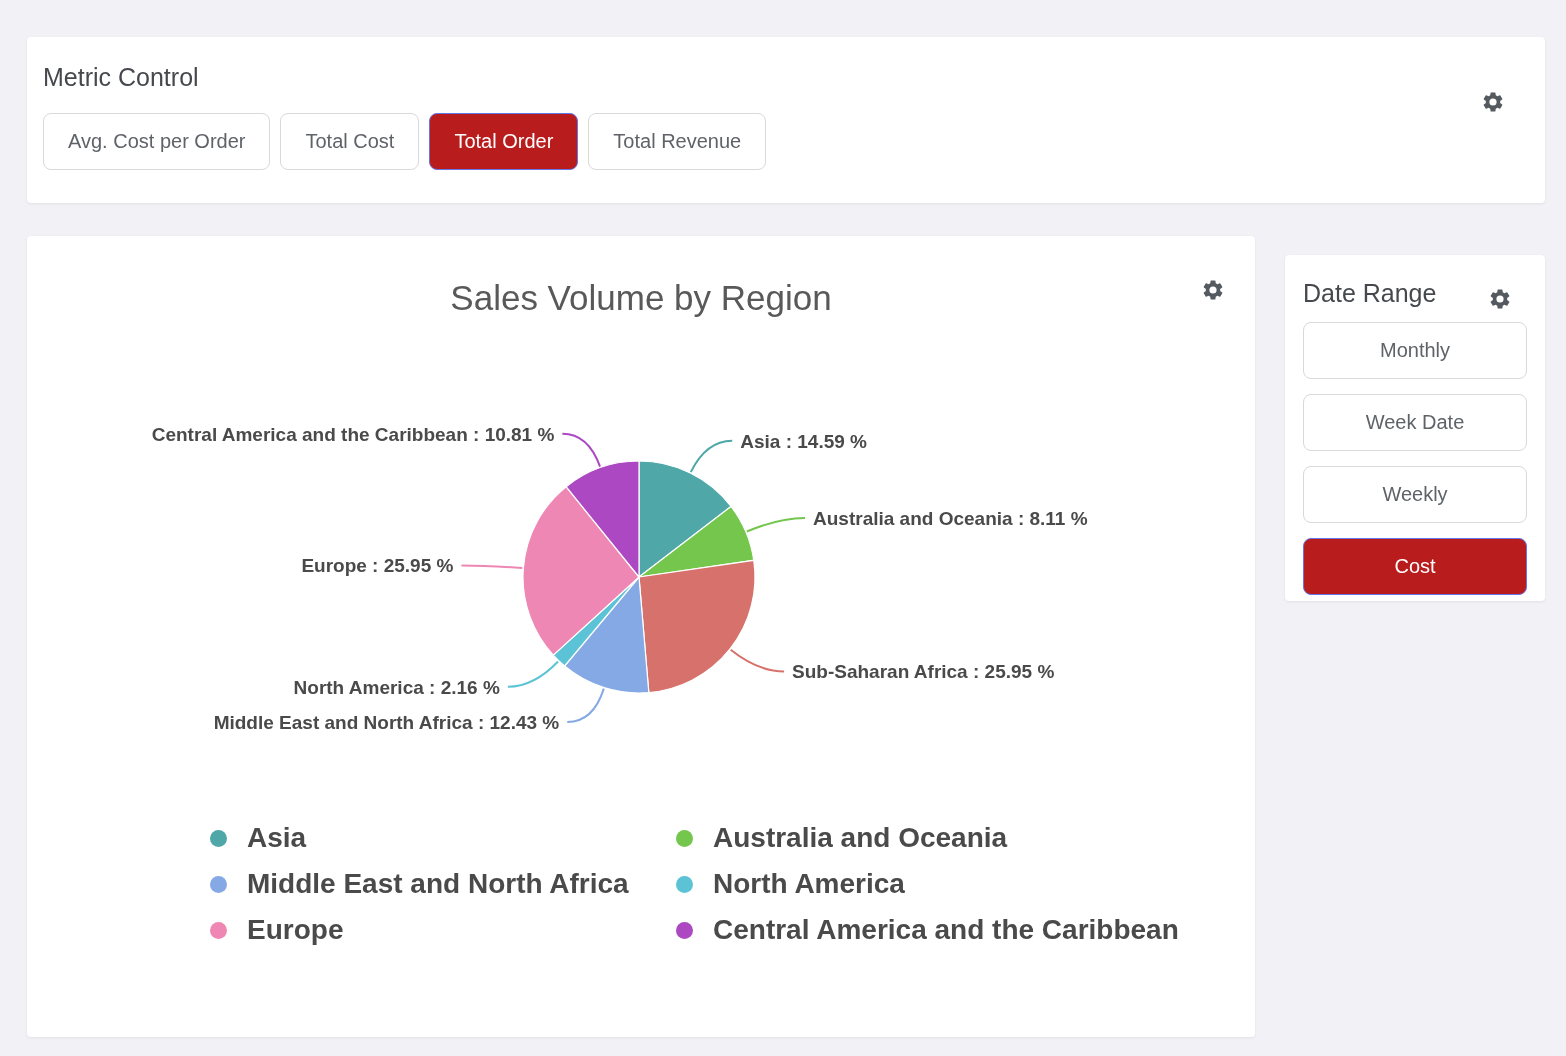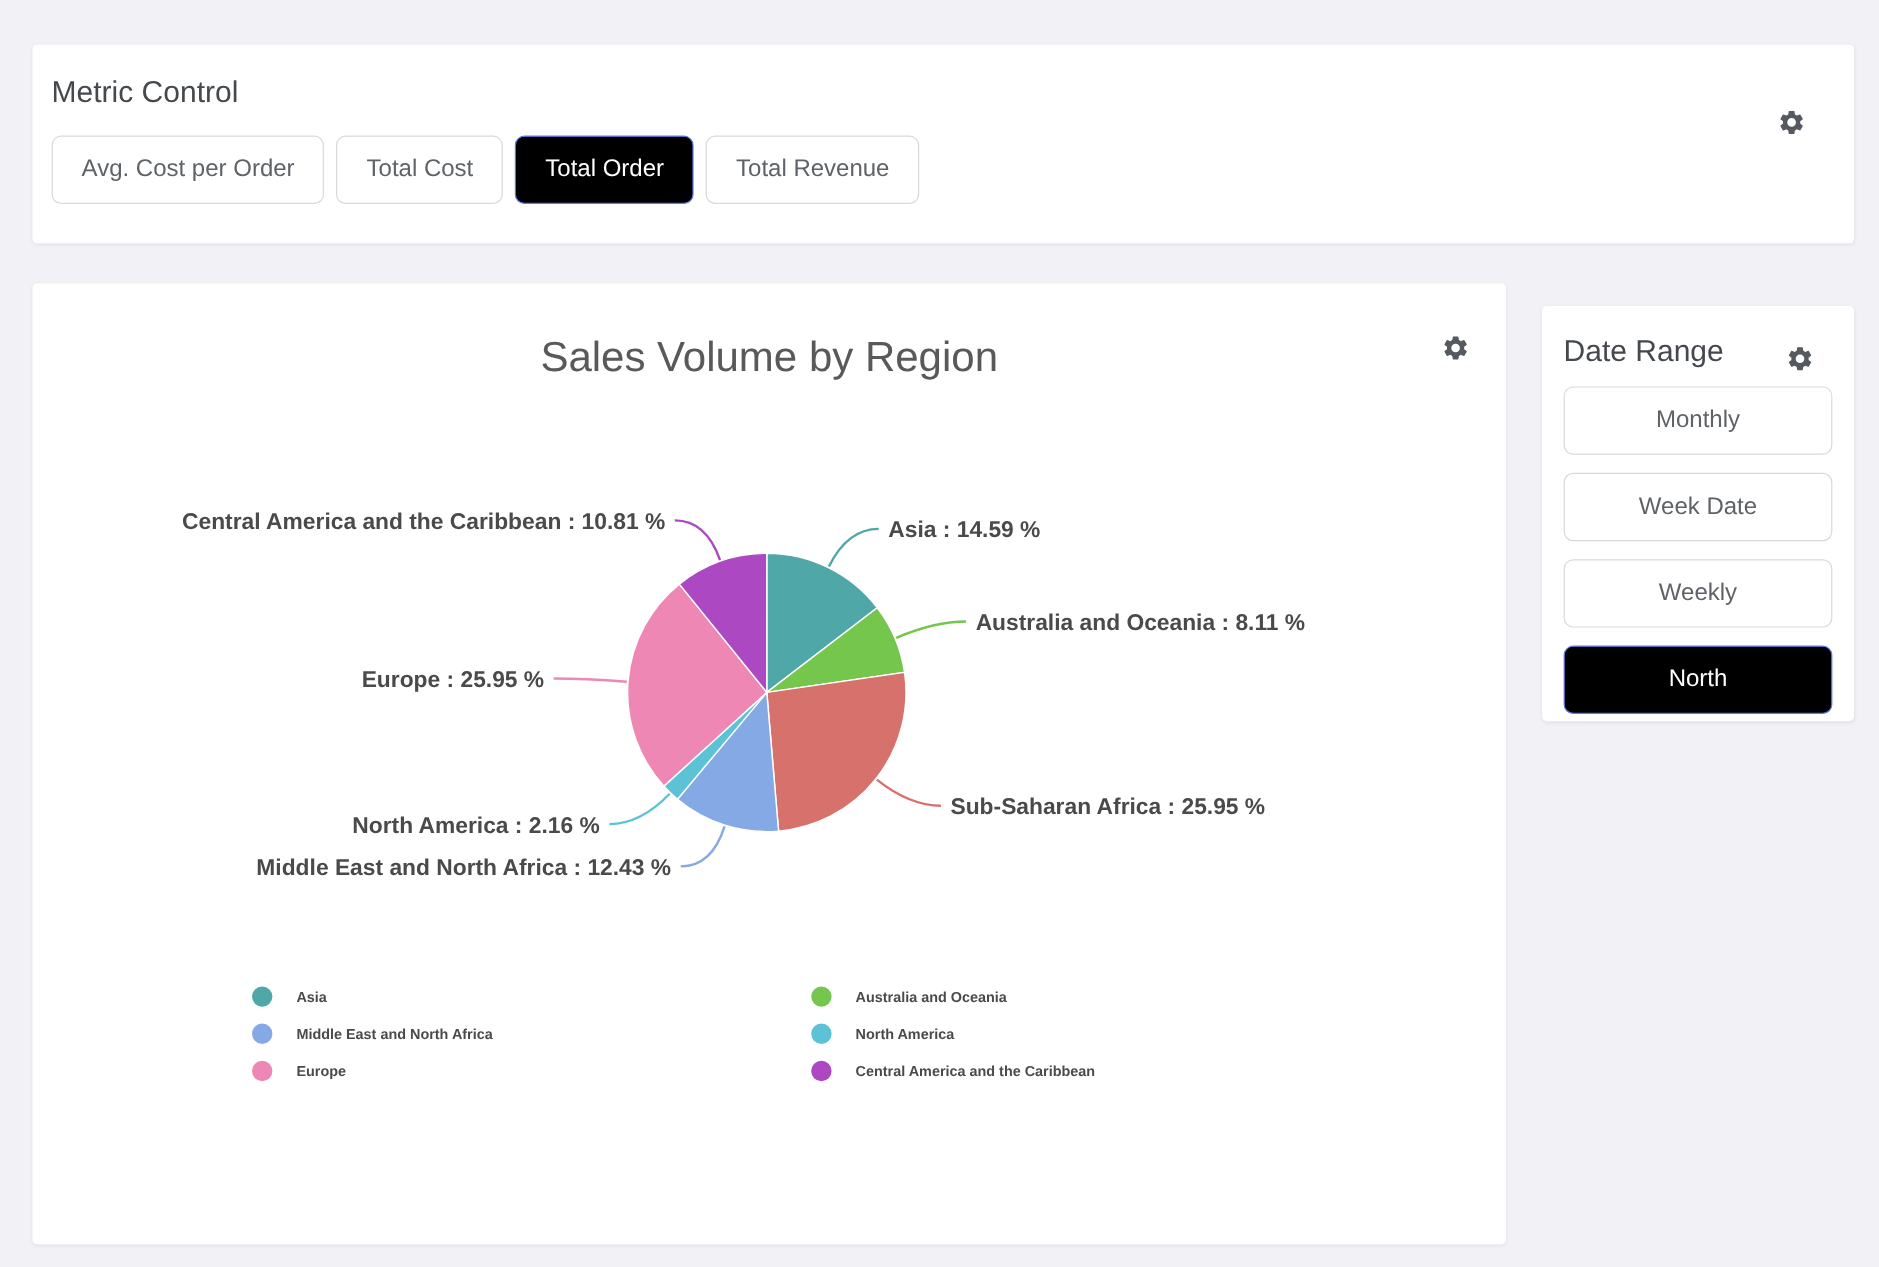--- a/index.html
+++ b/index.html
@@ -19,39 +19,39 @@
   .metric-card { width: 1518px; height: 166px; padding: 26px 16px 26px 16px; position: relative; }
   .card-title { font-size: 25px; font-weight: 400; color: #45494e; }
   .metric-card .card-title { margin-bottom: 21px; }
   .btn-row { display: flex; gap: 10px; }
   .pill-btn {
     font-family: "Liberation Sans", sans-serif;
     font-size: 20px; color: #5f6368;
     background: #fff; border: 1px solid #d9d9d9; border-radius: 8px;
     height: 57px; padding: 0 24px; cursor: pointer; white-space: nowrap;
   }
-  .pill-btn.selected { background: #000000; border-color: #6577e8; color: #ffffff; }
+  .pill-btn.selected { background: #b91c1c; border-color: #6577e8; color: #ffffff; }
   .gear { position: absolute; width: 24px; height: 24px; cursor: pointer; }
   .gear svg { width: 100%; height: 100%; display: block; }
   .metric-card .gear { top: 53px; right: 40px; }
   
   .content-row { display: flex; align-items: flex-start; margin-top: 33px; gap: 30px; }
   
   .chart-card { width: 1228px; height: 801px; position: relative; padding-top: 28px; }
   .chart-title { text-align: center; font-size: 35px; font-weight: 400; color: #595959; margin-top: 14px; }
   .chart-card .gear { top: 42px; right: 30px; }
   .pie-svg { display: block; width: 1228px; height: 460px; margin-top: 14px; }
   .pie-svg text { font-family: "Liberation Sans", sans-serif; font-size: 19px; font-weight: 700; fill: #4a4a4a; }
   .legend {
     margin: 30px 0 0 183px;
     display: grid; grid-template-columns: 466px auto; row-gap: 14px;
   }
   .legend-item { display: flex; align-items: center; gap: 20px; cursor: pointer; }
   .legend-dot { width: 17px; height: 17px; border-radius: 50%; flex: 0 0 17px; }
-  .legend-label { font-size: 12px; font-weight: 700; color: #4a4a4a; }
+  .legend-label { font-size: 28px; font-weight: 700; color: #4a4a4a; }
   
   .date-card { width: 260px; height: 346px; padding: 24px 18px; position: relative; margin-top: 19px; }
   .date-card .card-title { margin-bottom: 14px; }
   .date-card .gear { top: 32px; right: 33px; }
   .date-buttons { display: flex; flex-direction: column; gap: 15px; }
   .date-buttons .pill-btn { width: 100%; padding: 8px; }
 </style>
 </head>
 <body>
 
@@ -134,17 +134,17 @@
     <div class="card-title">Date Range</div>
     <span class="gear">
         <svg viewBox="0 0 24 24">
           <path fill="#555a60" d="M19.14 12.94c.04-.3.06-.61.06-.94 0-.32-.02-.64-.07-.94l2.03-1.58a.49.49 0 0 0 .12-.61l-1.92-3.32a.49.49 0 0 0-.59-.22l-2.39.96c-.5-.38-1.03-.7-1.62-.94l-.36-2.54a.48.48 0 0 0-.48-.41h-3.84c-.24 0-.43.17-.47.41l-.36 2.54c-.59.24-1.13.57-1.62.94l-2.39-.96a.49.49 0 0 0-.59.22L2.74 8.87c-.12.21-.08.47.12.61l2.03 1.58c-.05.3-.09.63-.09.94s.02.64.07.94l-2.03 1.58a.49.49 0 0 0-.12.61l1.92 3.32c.12.22.37.29.59.22l2.39-.96c.5.38 1.03.7 1.62.94l.36 2.54c.05.24.24.41.48.41h3.84c.24 0 .44-.17.47-.41l.36-2.54c.59-.24 1.13-.56 1.62-.94l2.39.96c.22.08.47 0 .59-.22l1.92-3.32a.49.49 0 0 0-.12-.61l-2.01-1.58zM12 15.6A3.6 3.6 0 1 1 12 8.4a3.6 3.6 0 0 1 0 7.2z"></path>
         </svg>
       </span>
     <div class="date-buttons" id="date-buttons">
         <button class="pill-btn">Monthly</button>
         <button class="pill-btn">Week Date</button>
         <button class="pill-btn">Weekly</button>
-        <button class="pill-btn selected">North</button>
+        <button class="pill-btn selected">Cost</button>
       </div>
   </aside>
 
 </div>
 
 </body></html>

